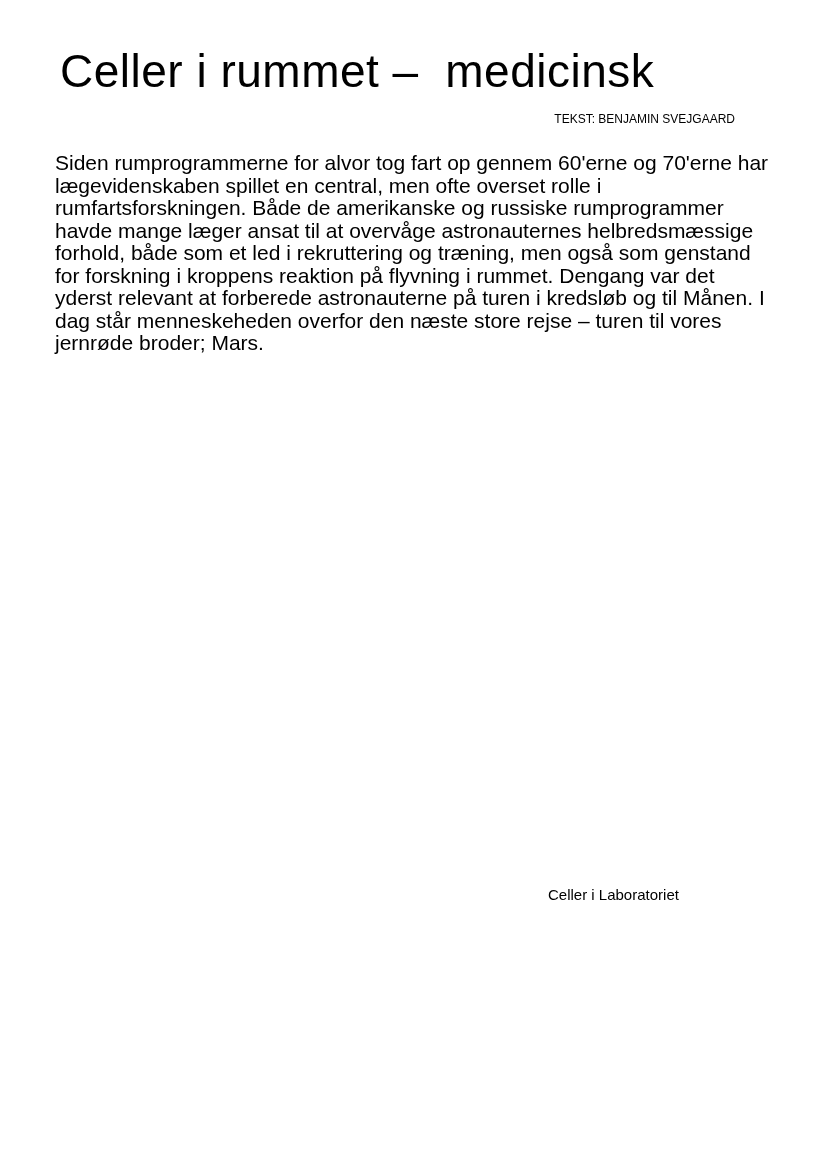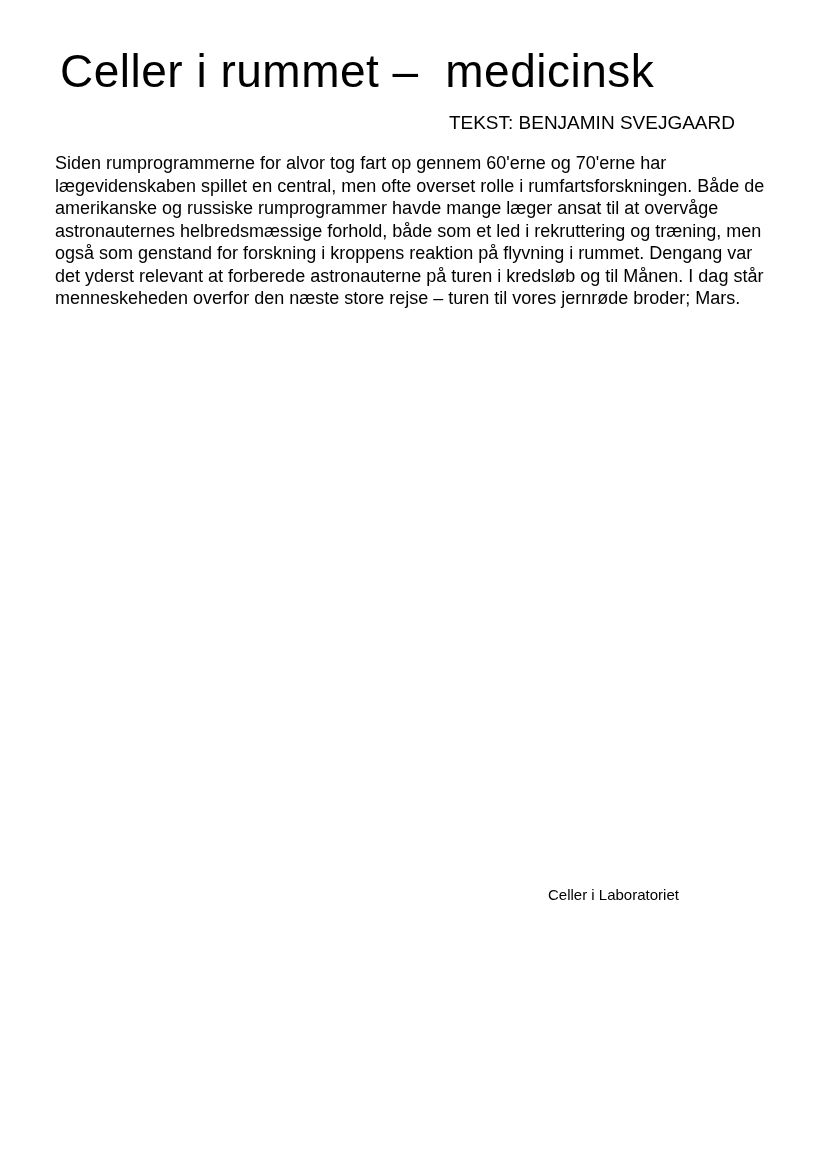--- a/index.html
+++ b/index.html
@@ -24,31 +24,31 @@
     font-size: 46px;
     font-weight: 400;
     letter-spacing: 0.5px;
     white-space: pre-wrap;
     color: #000000;
   }
   .byline {
     position: absolute;
     top: 112px;
     right: 92px;
-    font-size: 19px;
+    font-size: 12px;
     font-weight: 400;
     color: #000000;
   }
   .body-text {
     position: absolute;
     left: 55px;
     top: 152px;
     width: 716px;
     margin: 0;
-    font-size: 18px;
+    font-size: 21px;
     line-height: 22.5px;
     text-align: left;
     color: #000000;
   }
   .photo-caption {
     position: absolute;
     left: 548px;
     top: 838px;
     font-size: 15px;
     color: #000000;

